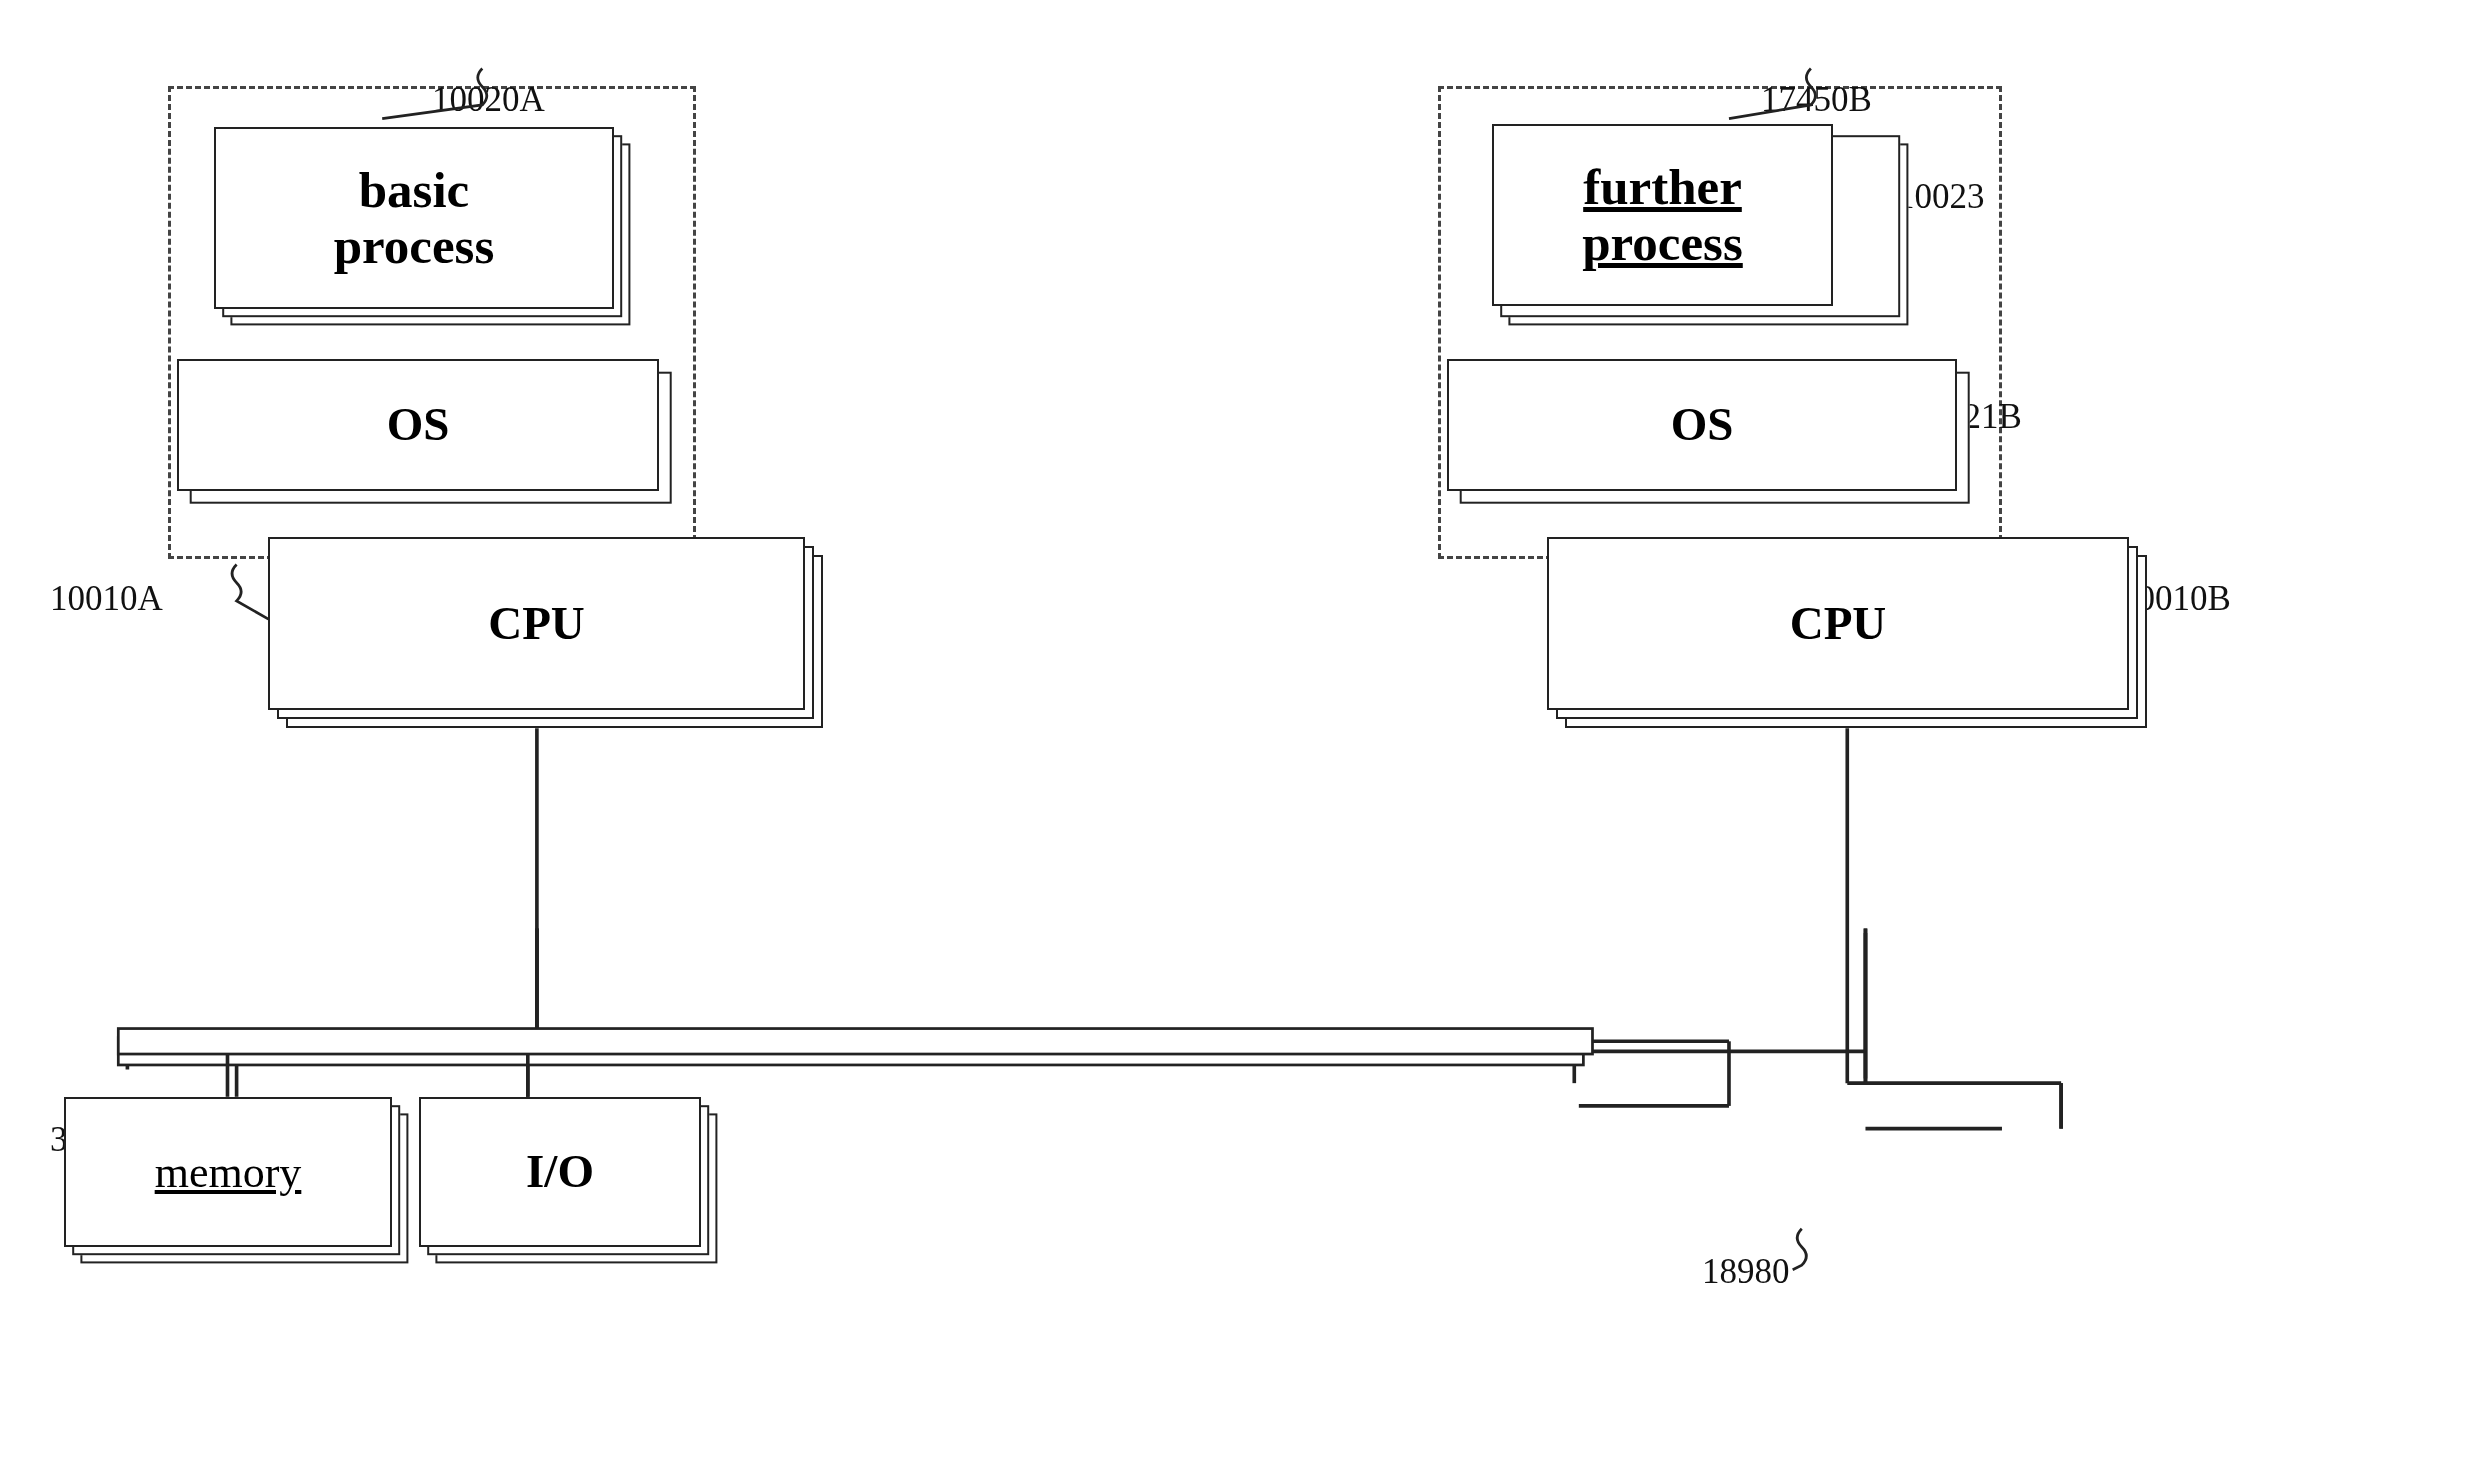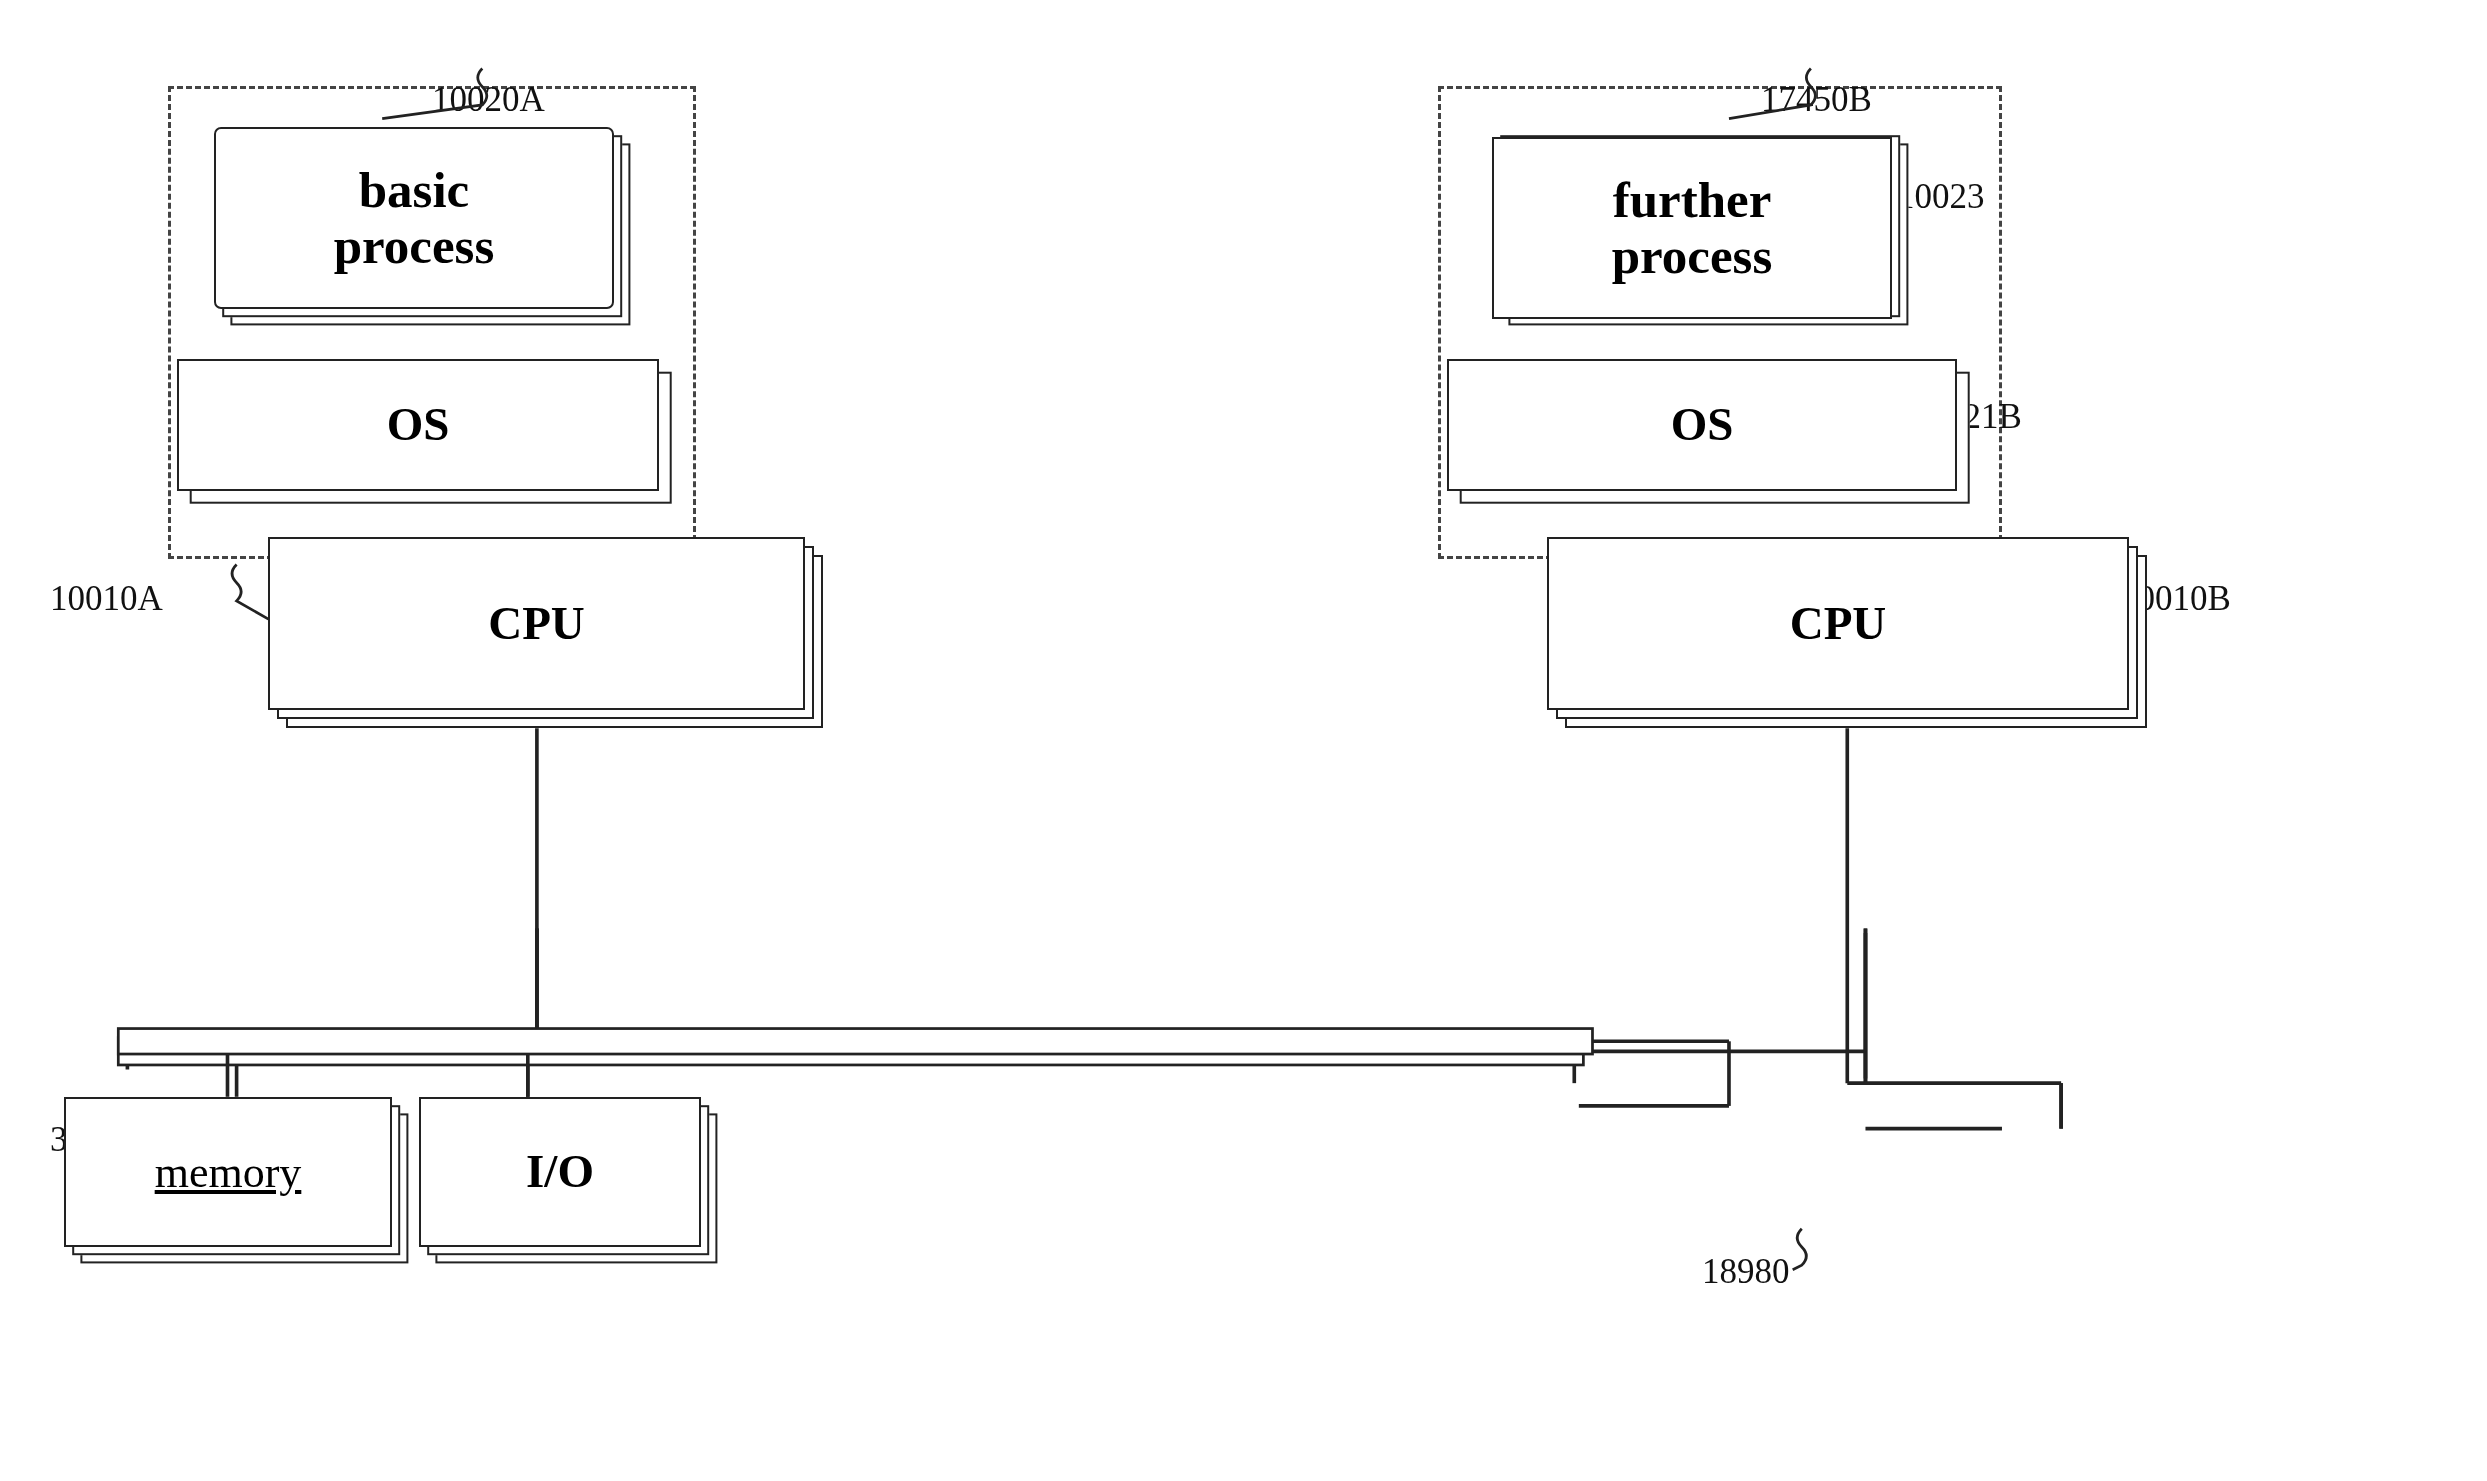--- a/index.html
+++ b/index.html
@@ -95,40 +95,40 @@
     <line x1="2050" y1="1190" x2="2050" y2="1155" stroke="#222" stroke-width="4"></line>
     <line x1="1900" y1="1155" x2="2050" y2="1155" stroke="#222" stroke-width="4"></line>
     <line x1="2050" y1="1155" x2="2050" y2="1025" stroke="#222" stroke-width="4"></line>
 
   </svg>
 
   <div class="dashed-box" style="left:168px; top:86px; width:528px; height:473px;"></div>
 
   <div class="box" style="left:214px; top:127px; width:400px; height:182px; z-index:1; transform: translate(16.4px,16.4px);"></div>
   <div class="box" style="left:214px; top:127px; width:400px; height:182px; z-index:2; transform: translate(8.2px,8.2px);"></div>
-  <div class="box" style="left:214px; top:127px; width:400px; height:182px; z-index:3;border-radius:7px;">
+  <div class="box" style="left:214px; top:127px; width:400px; height:182px; z-index:3;">
     <span class="box-label" style="font-size:51px;">basic<br>process</span>
   </div>
 
   <div class="box" style="left:177px; top:359px; width:482px; height:132px; z-index:1; transform: translate(12.7px,12.7px);"></div>
   <div class="box" style="left:177px; top:359px; width:482px; height:132px; z-index:2;">
     <span class="box-label">OS</span>
   </div>
 
   <div class="box" style="left:268px; top:537px; width:537px; height:173px; z-index:1; transform: translate(18px,18px);"></div>
   <div class="box" style="left:268px; top:537px; width:537px; height:173px; z-index:2; transform: translate(9px,9px);"></div>
   <div class="box" style="left:268px; top:537px; width:537px; height:173px; z-index:3;">
     <span class="box-label">CPU</span>
   </div>
 
   <div class="dashed-box" style="left:1438px; top:86px; width:564px; height:473px;"></div>
 
   <div class="box" style="left:1492px; top:127px; width:400px; height:182px; z-index:1; transform: translate(16.4px,16.4px);"></div>
   <div class="box" style="left:1492px; top:127px; width:400px; height:182px; z-index:2; transform: translate(8.2px,8.2px);"></div>
-  <div class="box" style="left:1492px; top:137px; width:400px; height:182px; z-index:3;">
+  <div class="box" style="left:1492px; top:124px; width:341px; height:182px; z-index:3;text-decoration:underline;">
     <span class="box-label" style="font-size:51px;">further<br>process</span>
   </div>
 
   <div class="box" style="left:1447px; top:359px; width:510px; height:132px; z-index:1; transform: translate(12.7px,12.7px);"></div>
   <div class="box" style="left:1447px; top:359px; width:510px; height:132px; z-index:2;">
     <span class="box-label">OS</span>
   </div>
 
   <div class="box" style="left:1547px; top:537px; width:582px; height:173px; z-index:1; transform: translate(18px,18px);"></div>
   <div class="box" style="left:1547px; top:537px; width:582px; height:173px; z-index:2; transform: translate(9px,9px);"></div>

